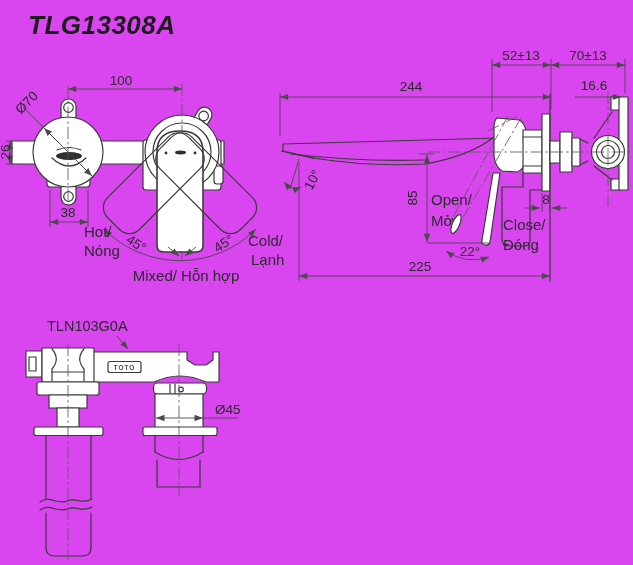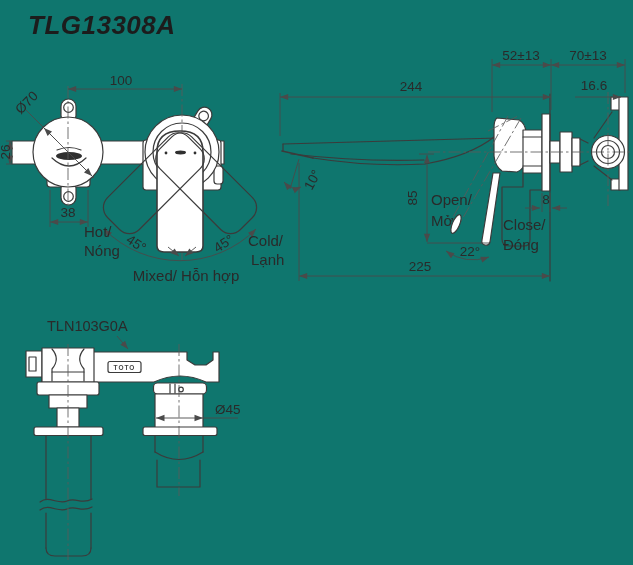--- a/index.html
+++ b/index.html
@@ -1,16 +1,16 @@
 <!DOCTYPE html>
 <html><head>
 <meta charset="utf-8">
 <style>
   html,body{margin:0;padding:0;background:#ffffff;}
-  .sheet{position:relative;width:633px;height:565px;background:#0f766e;overflow:hidden;}
+  .sheet{position:relative;width:633px;height:565px;background:#d946ef;overflow:hidden;}
   svg{display:block;}
   
   .o  {fill:none;stroke:#3b3b3b;stroke-width:1.2;stroke-linejoin:round;stroke-linecap:round;}
   .o2 {fill:none;stroke:#3b3b3b;stroke-width:1.7;stroke-linejoin:round;stroke-linecap:round;}
   .ow {fill:#ffffff;stroke:#3b3b3b;stroke-width:1.2;stroke-linejoin:round;}
   .ow2{fill:#ffffff;stroke:#3b3b3b;stroke-width:1.6;stroke-linejoin:round;}
   .d  {fill:none;stroke:#4a4a4a;stroke-width:0.9;}
   .c  {fill:none;stroke:#5a5a5a;stroke-width:0.85;stroke-dasharray:12 3 2.5 3;}
   .dk {fill:#2f2f2f;stroke:none;}
   .ar {fill:#4a4a4a;stroke:none;}

